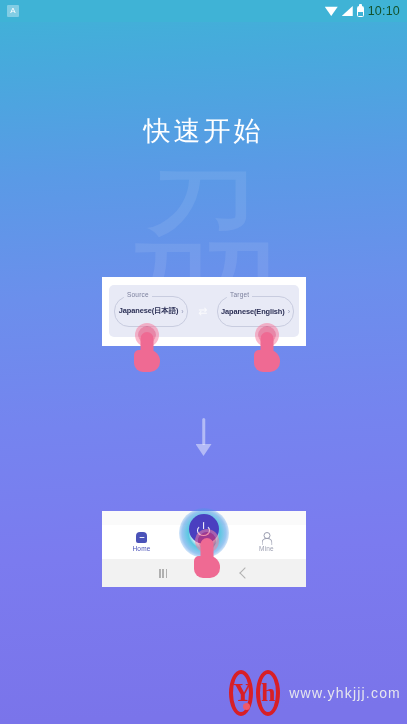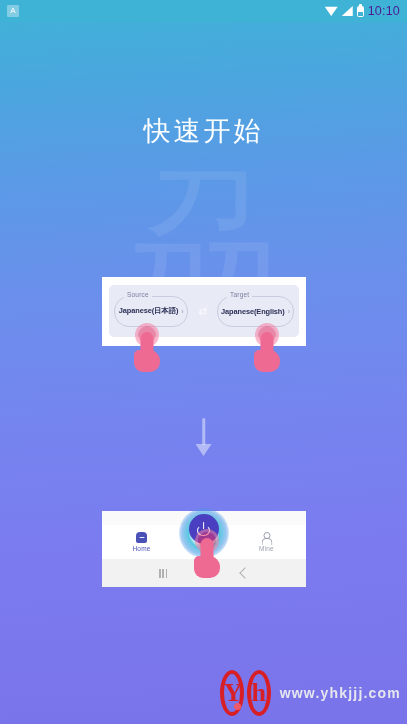--- a/index.html
+++ b/index.html
@@ -61,21 +61,21 @@
     position:relative;
     background:linear-gradient(#fff 0 60%, transparent 60% 100%);
   }
   .sb-batt::before {
     content:""; position:absolute;
     top:-3px; left:1.5px;
     width:3px; height:2px; background:#fff;
     border-radius:1px 1px 0 0;
   }
   #clock {
-    color:#4c1d95; font-size:12.5px; letter-spacing:0.2px;
+    color:#14532d; font-size:12.5px; letter-spacing:0.2px;
   }
 
   
   #bg-watermark {
     position:absolute;
     top:152px; left:50%;
     transform:translateX(-50%);
     width:230px; height:170px;
     color:rgba(255,255,255,0.085);
     font-size:150px;
@@ -392,21 +392,21 @@
     font-weight:bold;
     font-family:"DejaVu Sans", sans-serif;
     letter-spacing:1px;
     line-height:1;
     -webkit-text-stroke:1.2px #ffffff;
     paint-order:stroke fill;
   }
   #wm-url {
     color:#e6e6ee;
     font-size:14px;
-    font-weight:bold;
+    font-weight:normal;
     letter-spacing:1.2px;
     line-height:1;
     text-align:center;
   }
 </style>
 </head>
 <body>
 
 <div id="screen">
 

